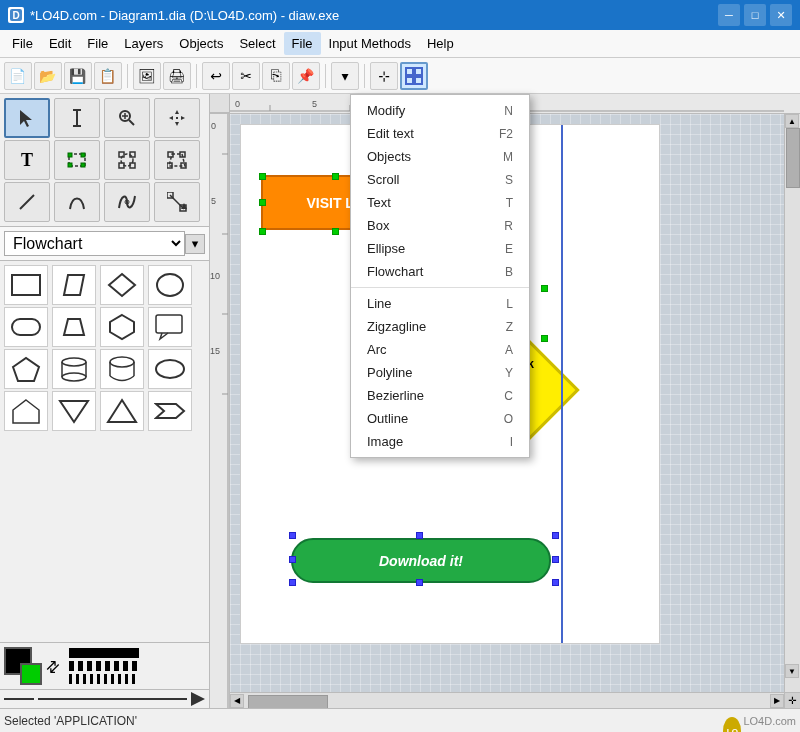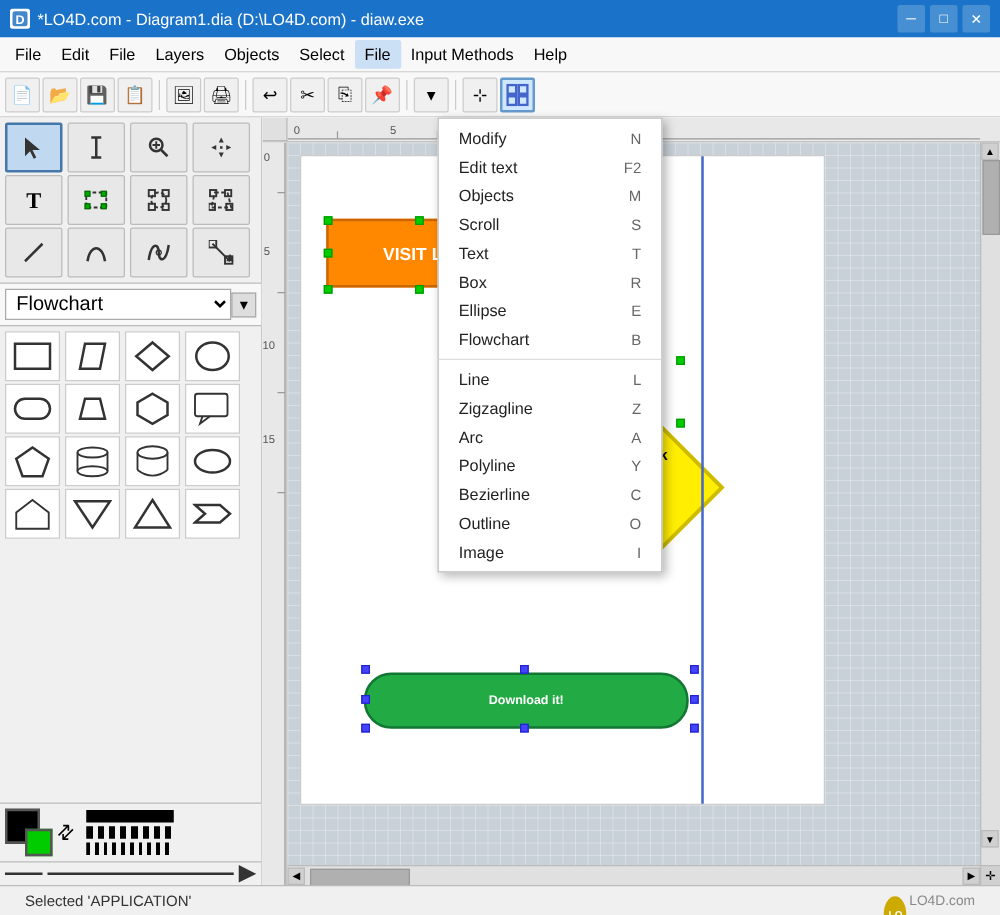--- a/index.html
+++ b/index.html
@@ -246,21 +246,21 @@
       font-size: 10px; cursor: pointer;
     }
 
     
     .status-bar {
       height: 24px;
       background: #f0f0f0;
       border-top: 1px solid #bbb;
       display: flex;
       align-items: center;
-      padding: 0 20px;
+      padding: 0 4px;
       font-size: 12px;
       color: #333;
     }
     .status-logo {
       margin-left: auto;
       font-size: 11px;
       color: #888;
       display: flex;
       align-items: center;
       gap: 2px;
@@ -617,21 +617,21 @@
           <div style="position:absolute;top:103px;left:91px;width:7px;height:7px;background:#00cc00;border:1px solid #009900;"></div>
           <div style="position:absolute;top:103px;left:170px;width:7px;height:7px;background:#00cc00;border:1px solid #009900;"></div>
 
           <div style="position:absolute;top:160px;left:300px;width:7px;height:7px;background:#00cc00;border:1px solid #009900;"></div>
           <div style="position:absolute;top:210px;left:300px;width:7px;height:7px;background:#00cc00;border:1px solid #009900;"></div>
           <div style="position:absolute;top:265px;left:300px;width:7px;height:7px;background:#00cc00;border:1px solid #009900;"></div>
 
           <div style="position:absolute;top:220px;left:230px;width:90px;height:90px;background:#ffee00;border:3px solid #ccbb00;transform:rotate(45deg);"></div>
           <div style="position:absolute;top:232px;left:210px;width:130px;text-align:center;font-size:12px;font-weight:bold;line-height:1.3;">Check<br>virus<br>test</div>
 
-          <div style="position:absolute;bottom:60px;left:50px;width:260px;height:45px;background:#22aa44;border-radius:22px;display:flex;align-items:center;justify-content:center;color:white;font-weight:bold;font-size:10px;border:2px solid #117733;">
+          <div style="position:absolute;bottom:60px;left:50px;width:260px;height:45px;background:#22aa44;border-radius:22px;display:flex;align-items:center;justify-content:center;color:white;font-weight:bold;font-size:14px;border:2px solid #117733;font-style:italic;">
             Download it!
           </div>
 
           <div style="position:absolute;bottom:104px;left:48px;width:7px;height:7px;background:#4444ff;border:1px solid #2222cc;"></div>
           <div style="position:absolute;bottom:104px;left:175px;width:7px;height:7px;background:#4444ff;border:1px solid #2222cc;"></div>
           <div style="position:absolute;bottom:104px;left:311px;width:7px;height:7px;background:#4444ff;border:1px solid #2222cc;"></div>
           <div style="position:absolute;bottom:80px;left:48px;width:7px;height:7px;background:#4444ff;border:1px solid #2222cc;"></div>
           <div style="position:absolute;bottom:80px;left:311px;width:7px;height:7px;background:#4444ff;border:1px solid #2222cc;"></div>
           <div style="position:absolute;bottom:57px;left:48px;width:7px;height:7px;background:#4444ff;border:1px solid #2222cc;"></div>
           <div style="position:absolute;bottom:57px;left:175px;width:7px;height:7px;background:#4444ff;border:1px solid #2222cc;"></div>

